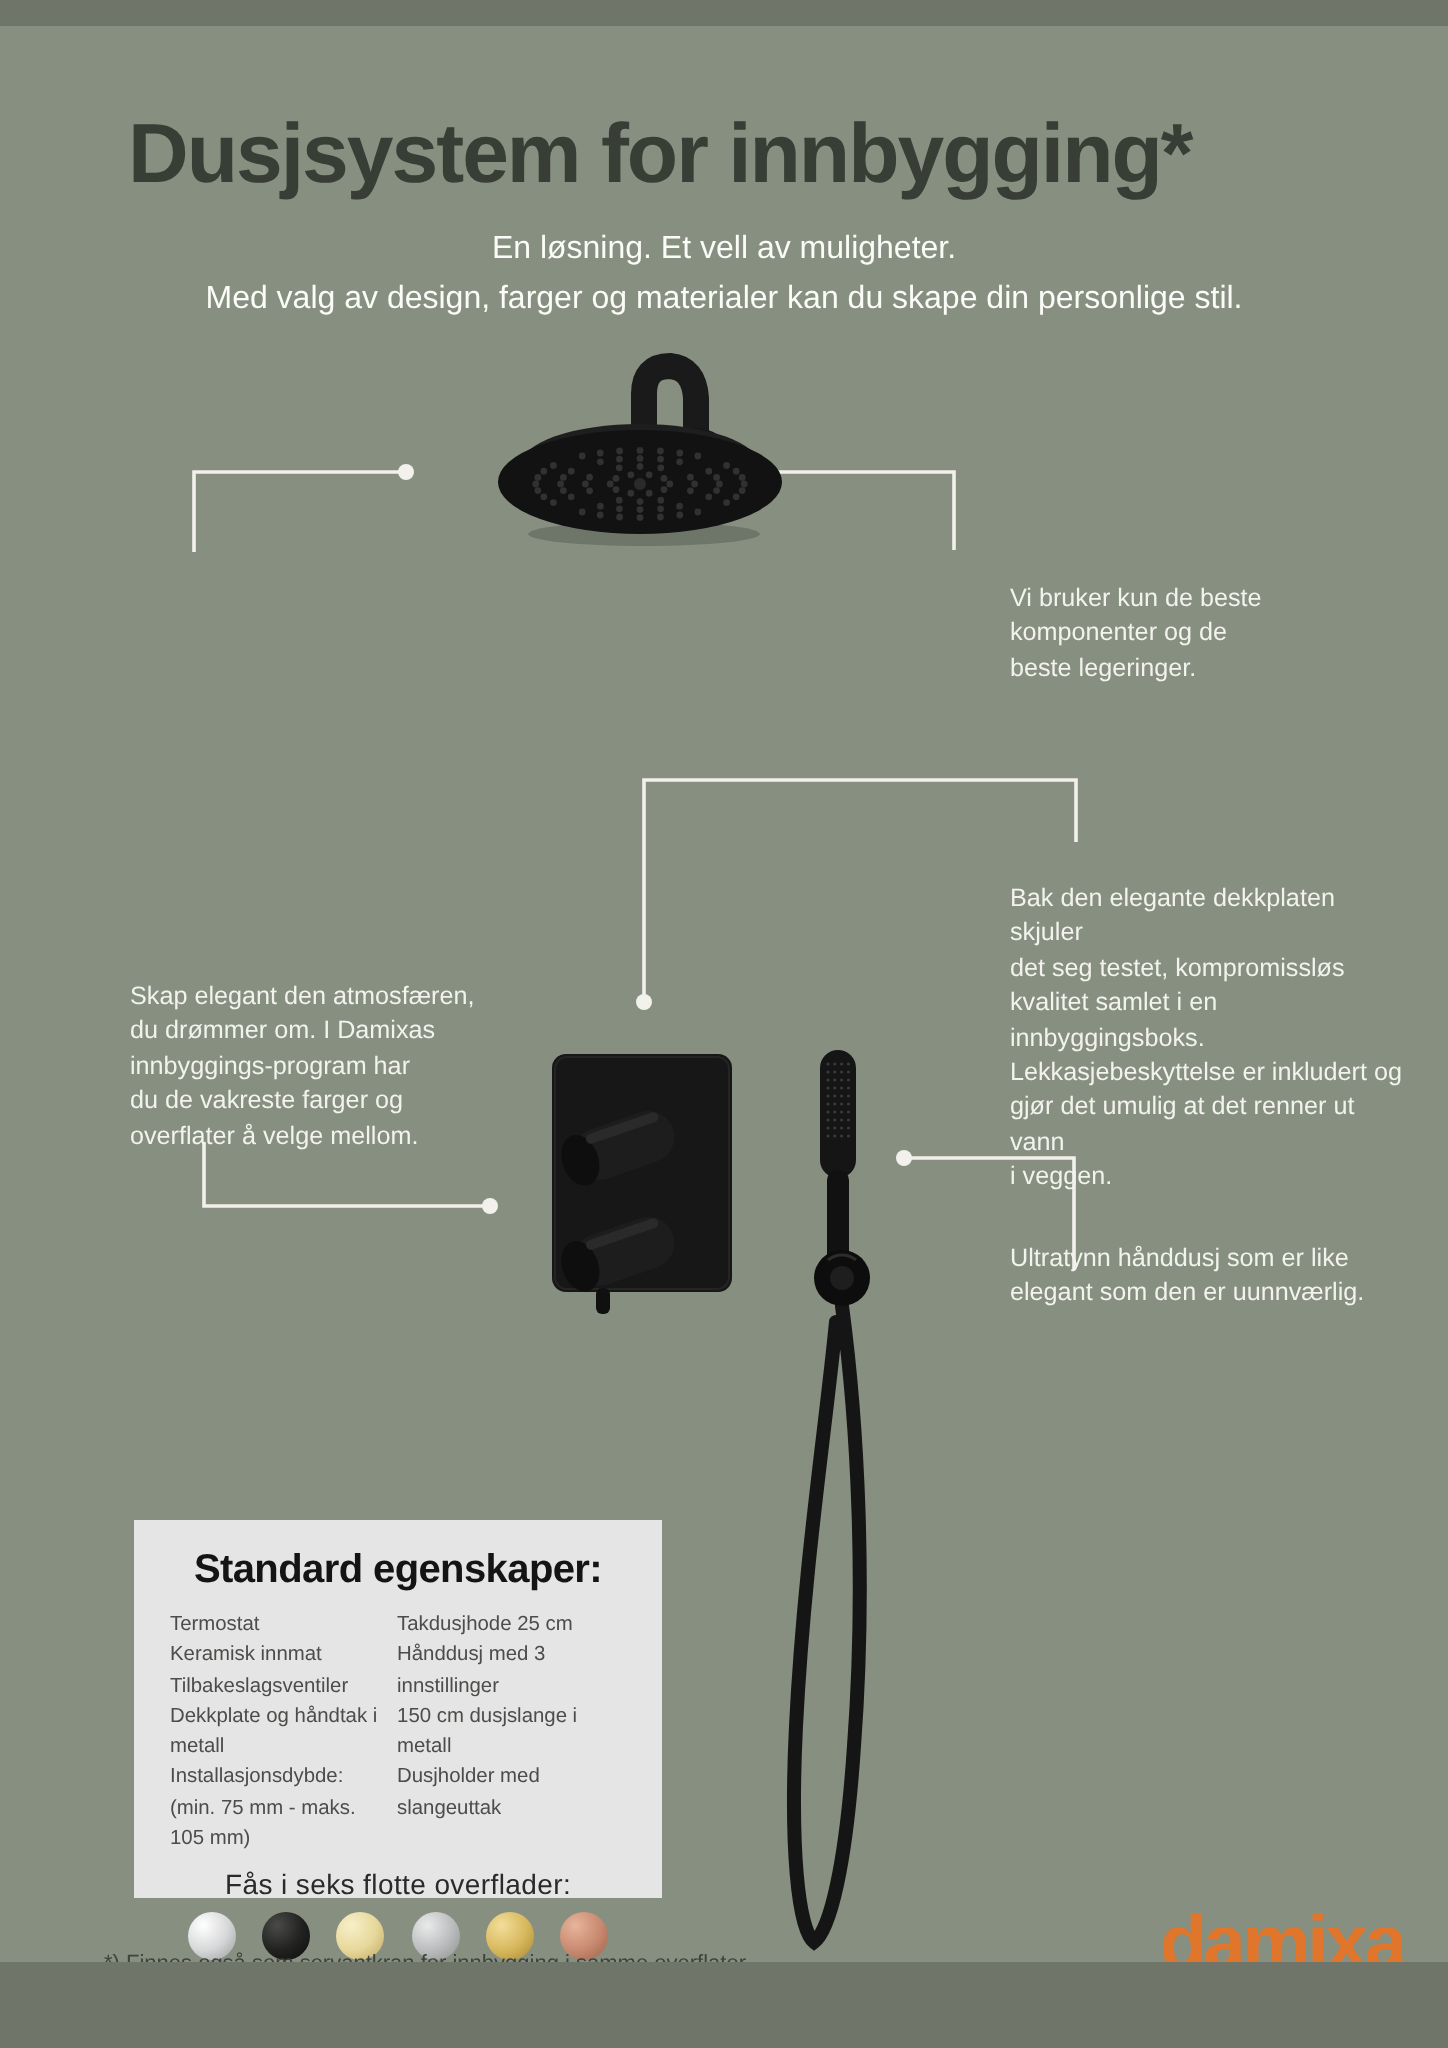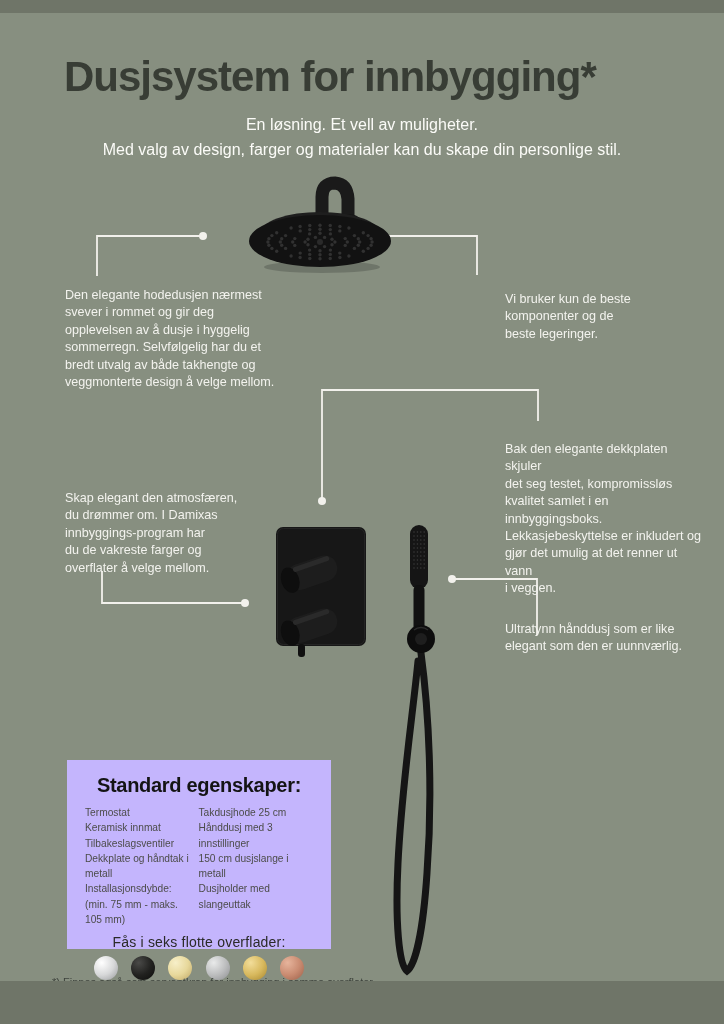--- a/index.html
+++ b/index.html
@@ -22,21 +22,21 @@
   }
   .ann-headshower{left:65px;top:274px;width:210px;}
   .ann-components{left:505px;top:278px;width:180px;}
   .ann-coverplate{left:505px;top:428px;width:200px;}
   .ann-atmosphere{left:65px;top:477px;width:200px;}
   .ann-handshower{left:505px;top:608px;width:195px;}
   .overlay-svg{position:absolute;left:0;top:0;pointer-events:none;}
   .product-svg{position:absolute;}
   .features-box{
     position:absolute;left:67px;top:747px;width:264px;height:189px;
-    background:#c4b5fd;box-sizing:border-box;padding:12px 18px 0 18px;
+    background:#e5e5e5;box-sizing:border-box;padding:12px 18px 0 18px;
   }
   .features-heading{
     margin:2px 0 8px 0;text-align:center;font-size:20px;font-weight:bold;color:#141414;
     letter-spacing:-0.3px;
   }
   .features-cols{display:flex;gap:8px;font-size:10.2px;color:#4c4c4a;line-height:1.5;}
   .features-col{white-space:pre-line;}
   .features-col.left{width:118px;}
   .finishes-heading{
     margin:7px 0 6px 0;text-align:center;font-size:14px;color:#2a2a28;letter-spacing:0.2px;
@@ -223,26 +223,20 @@
         <circle cx="32.4" cy="55" r="0.8" fill="#3a3a3a"></circle>
         <circle cx="35.8" cy="55" r="0.8" fill="#3a3a3a"></circle>
         <circle cx="39.199999999999996" cy="55" r="0.8" fill="#3a3a3a"></circle>
       </g>
     <rect x="28.5" y="72" width="11" height="62" rx="5" fill="#111111"></rect>
     <circle cx="36" cy="126" r="14" fill="#0d0d0d"></circle>
     <circle cx="36" cy="126" r="6" fill="#1e1e1e"></circle>
     <path d="M 29 117 A 11 11 0 0 1 43 117" stroke="#2c2c2c" stroke-width="1.5" fill="none"></path>
   </svg>
 
-  <div class="annotation ann-headshower">Den elegante hodedusjen nærmest
-svever i rommet og gir deg
-opplevelsen av å dusje i hyggelig
-sommerregn. Selvfølgelig har du et
-bredt utvalg av både takhengte og
-veggmonterte design å velge mellom.</div>
   <div class="annotation ann-components">Vi bruker kun de beste
 komponenter og de
 beste legeringer.</div>
   <div class="annotation ann-coverplate">Bak den elegante dekkplaten skjuler
 det seg testet, kompromissløs
 kvalitet samlet i en innbyggingsboks.
 Lekkasjebeskyttelse er inkludert og
 gjør det umulig at det renner ut vann
 i veggen.</div>
   <div class="annotation ann-atmosphere">Skap elegant den atmosfæren,
@@ -291,14 +285,15 @@
       </div>
       <div class="finish">
         <div class="finish-ball" style="background: radial-gradient(circle at 32% 28%, rgb(230, 180, 156) 0%, rgb(201, 139, 113) 52%, rgb(156, 96, 73) 100%);"></div>
         <div class="finish-label">Børstet kobber</div>
       </div>
     </div>
   </div>
 
   <div class="footnote">*) Finnes også som servantkran for innbygging i samme overflater.</div>
 
+  <div class="logo">damixa</div>
 
 </div>
 
 </body></html>

